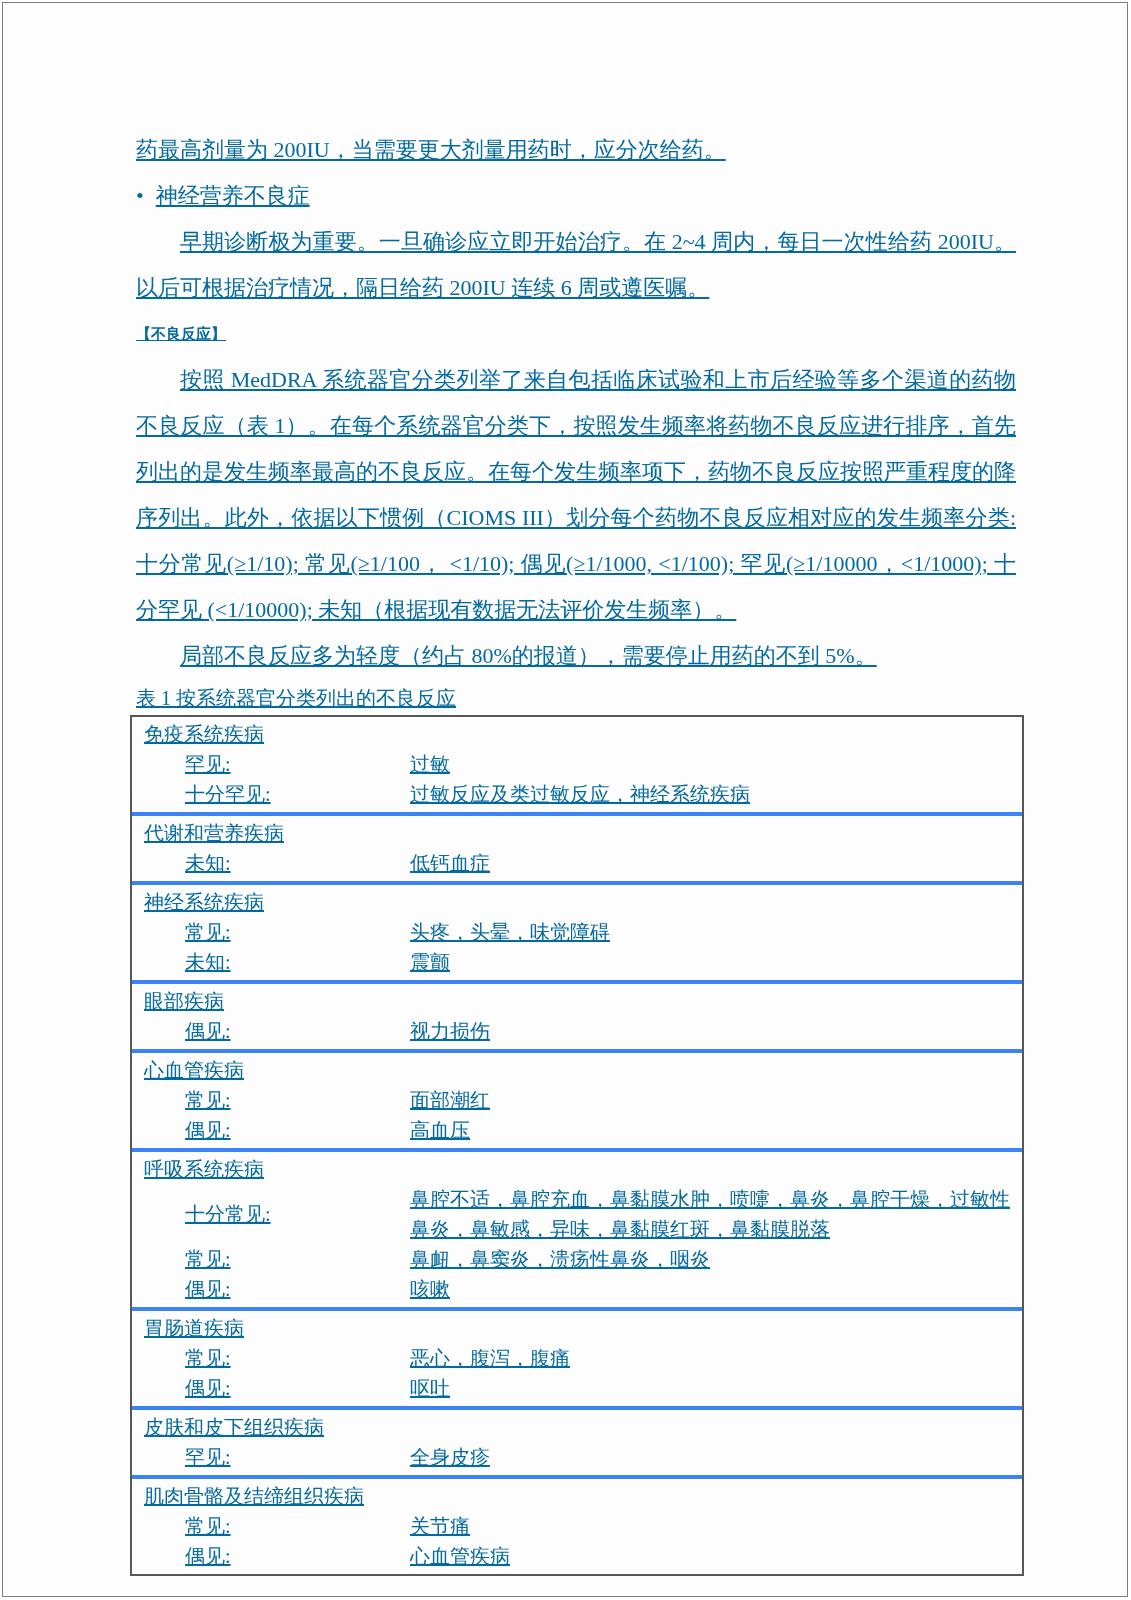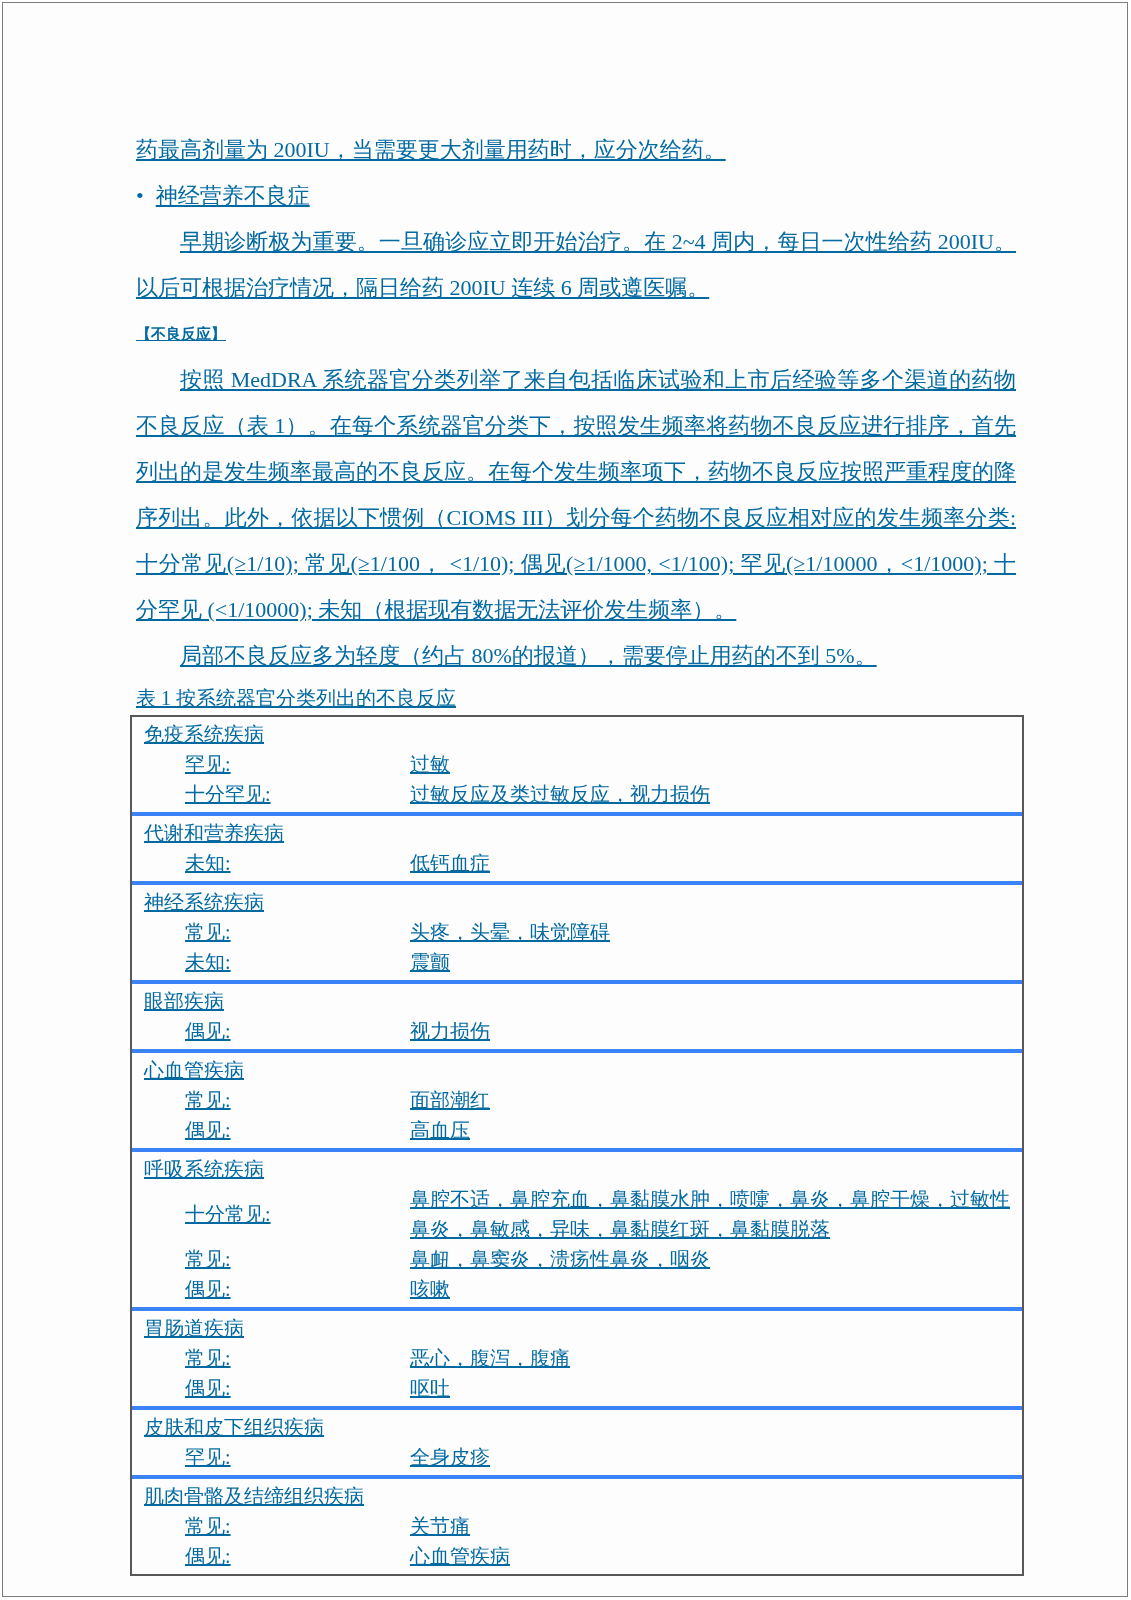--- a/index.html
+++ b/index.html
@@ -118,21 +118,21 @@
 
     <div class="adr-table" id="adr-table">
         <div class="tsection">
           <div class="soc-header">免疫系统疾病</div>
           <div class="trow">
             <div class="freq-cell">罕见:</div>
             <div class="sym-cell">过敏</div>
           </div>
           <div class="trow">
             <div class="freq-cell">十分罕见:</div>
-            <div class="sym-cell">过敏反应及类过敏反应，视力损伤</div>
+            <div class="sym-cell">过敏反应及类过敏反应，神经系统疾病</div>
           </div>
         </div>
         <div class="tsection">
           <div class="soc-header">代谢和营养疾病</div>
           <div class="trow">
             <div class="freq-cell">未知:</div>
             <div class="sym-cell">低钙血症</div>
           </div>
         </div>
         <div class="tsection">

